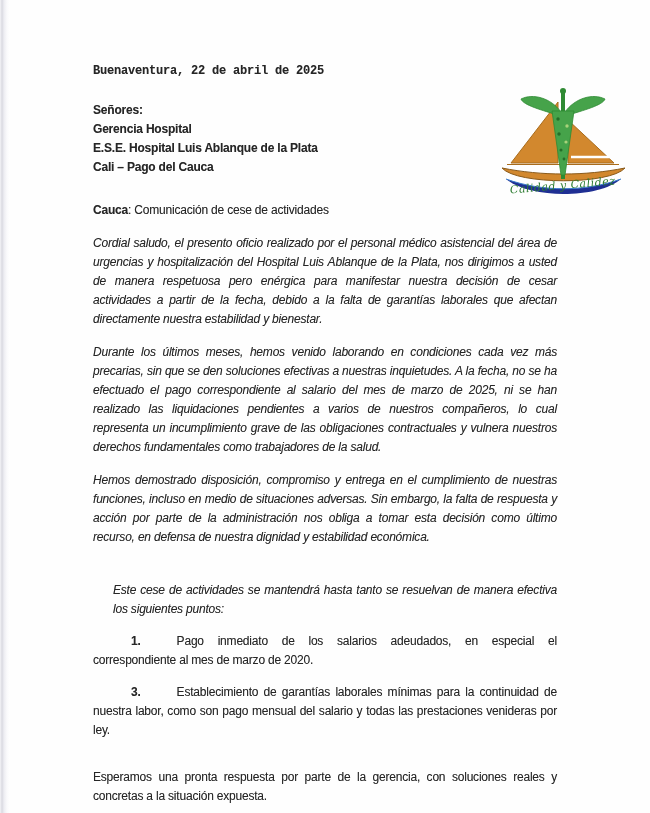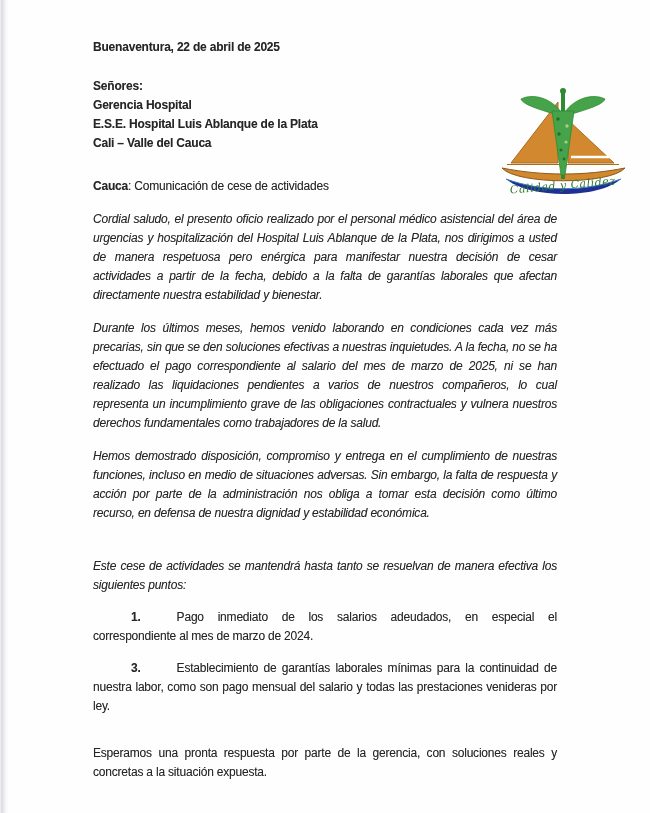--- a/index.html
+++ b/index.html
@@ -26,27 +26,27 @@
   .content {
     position: absolute;
     left: 93px;
     top: 0;
     width: 464px;
     font-size: 12px;
     letter-spacing: -0.2px;
     line-height: 19px;
     text-shadow: 0 0 0.5px rgba(45,45,45,0.35);
   }
-  .date       { padding-top: 38px; font-weight: bold; }
+  .date       { padding-top: 62px; font-weight: bold; font-family: Liberation Mono, monospace; }
   .salutation { margin-top: 20px;  font-weight: bold; }
   .recipient-line { font-weight: bold; }
   .subject    { margin-top: 24px; }
   .subject .label { font-weight: bold; }
   .para       { margin-top: 14px; text-align: justify; font-style: italic; }
-  .spacer-para{ margin-top: 34px; }
+  .spacer-para{ margin-top: 34px; margin-left: 20px; }
   .list-item  { margin-top: 13px; text-align: justify; text-indent: 38px; }
   .li-num     { font-weight: bold; font-style: normal; }
   .li-tab     { display: inline-block; width: 36px; }
   .closing    { margin-top: 28px; text-align: justify; }
   .logo {
     position: absolute;
     left: 497px;
     top: 85px;
     width: 133px;
     height: 113px;
@@ -92,36 +92,36 @@
     </svg>
   </div>
 
   <div class="content">
 
     <div class="date">Buenaventura, 22 de abril de 2025</div>
 
     <div class="salutation">Señores:</div>
     <div class="recipient-line">Gerencia Hospital</div>
     <div class="recipient-line">E.S.E. Hospital Luis Ablanque de la Plata</div>
-    <div class="recipient-line">Cali – Valle del Cauca</div>
+    <div class="recipient-line">Cali – Pago del Cauca</div>
 
     <div class="subject">
       <span class="label">Cauca</span><span>: Comunicación de cese de actividades</span>
     </div>
 
     <p class="para">Cordial saludo, el presento oficio realizado por el personal médico asistencial del área de urgencias y hospitalización del Hospital Luis Ablanque de la Plata, nos dirigimos a usted de manera respetuosa pero enérgica para manifestar nuestra decisión de cesar actividades a partir de la fecha, debido a la falta de garantías laborales que afectan directamente nuestra estabilidad y bienestar.</p>
 
     <p class="para">Durante los últimos meses, hemos venido laborando en condiciones cada vez más precarias, sin que se den soluciones efectivas a nuestras inquietudes. A la fecha, no se ha efectuado el pago correspondiente al salario del mes de marzo de 2025, ni se han realizado las liquidaciones pendientes a varios de nuestros compañeros, lo cual representa un incumplimiento grave de las obligaciones contractuales y vulnera nuestros derechos fundamentales como trabajadores de la salud.</p>
 
     <p class="para">Hemos demostrado disposición, compromiso y entrega en el cumplimiento de nuestras funciones, incluso en medio de situaciones adversas. Sin embargo, la falta de respuesta y acción por parte de la administración nos obliga a tomar esta decisión como último recurso, en defensa de nuestra dignidad y estabilidad económica.</p>
 
     <p class="para spacer-para">Este cese de actividades se mantendrá hasta tanto se resuelvan de manera efectiva los siguientes puntos:</p>
 
     <p class="list-item">
-      <b class="li-num">1.</b><span class="li-tab"></span><span>Pago inmediato de los salarios adeudados, en especial el correspondiente al mes de marzo de 2024.</span>
+      <b class="li-num">1.</b><span class="li-tab"></span><span>Pago inmediato de los salarios adeudados, en especial el correspondiente al mes de marzo de 2020.</span>
     </p>
 
 
     <p class="list-item">
       <b class="li-num">3.</b><span class="li-tab"></span><span>Establecimiento de garantías laborales mínimas para la continuidad de nuestra labor, como son pago mensual del salario y todas las prestaciones venideras por ley.</span>
     </p>
 
     <p class="closing">Esperamos una pronta respuesta por parte de la gerencia, con soluciones reales y concretas a la situación expuesta.</p>
 
   </div>

